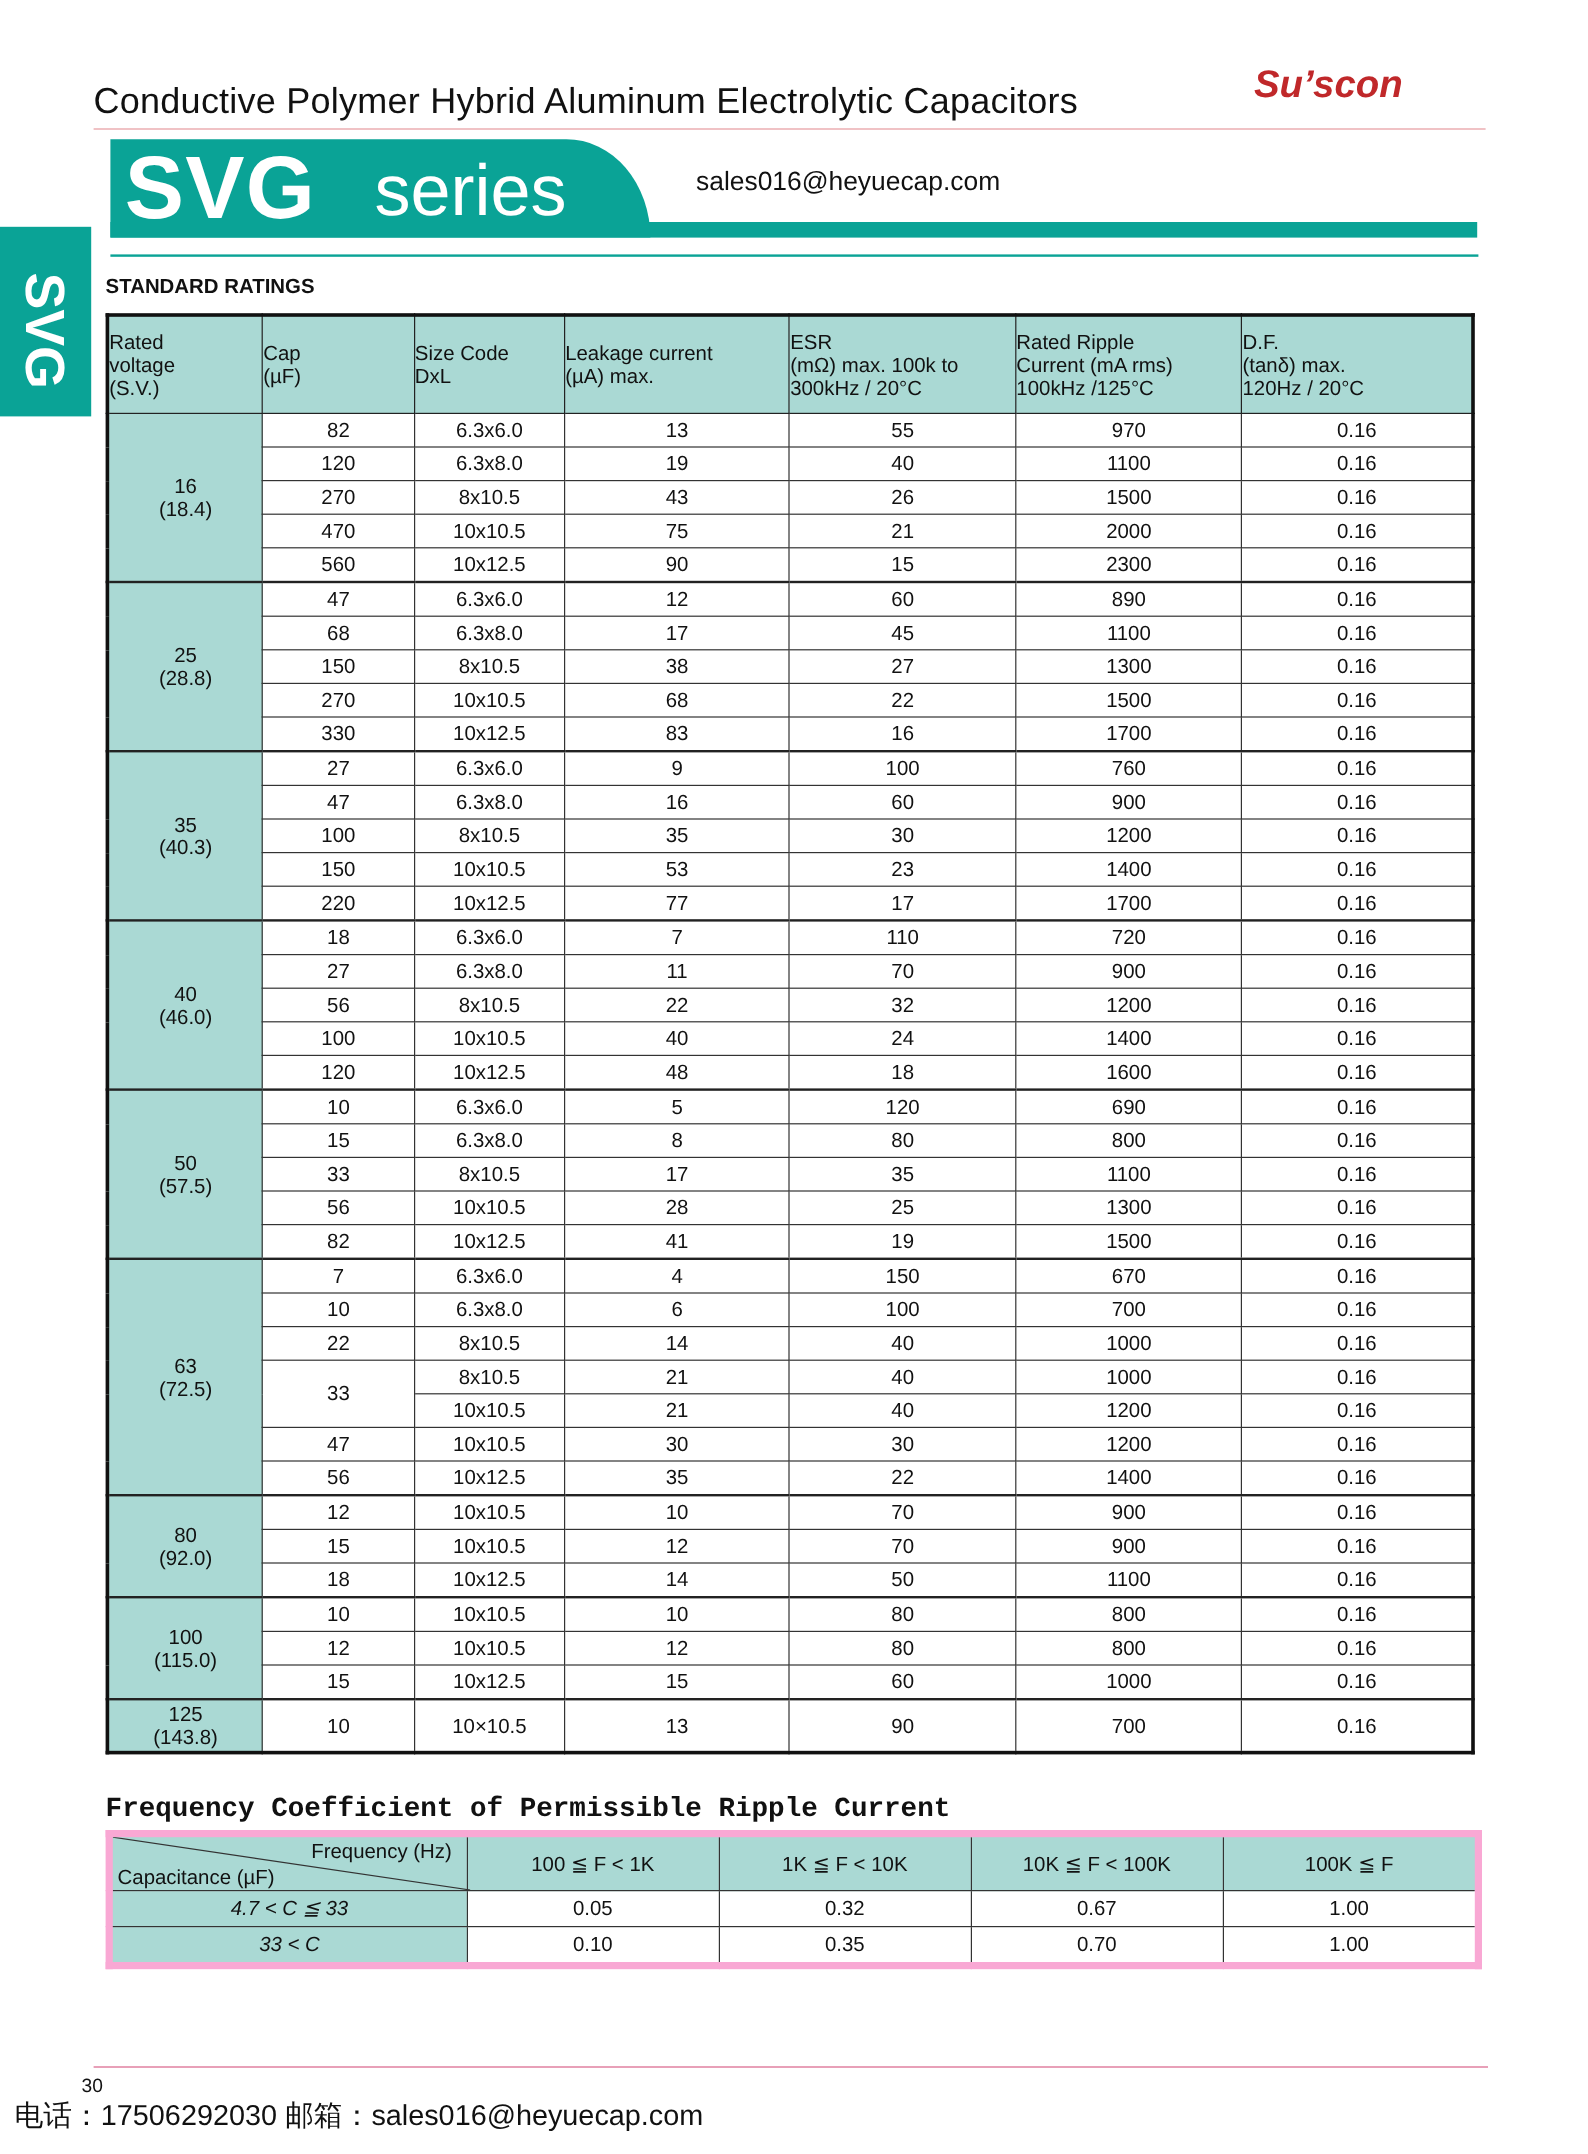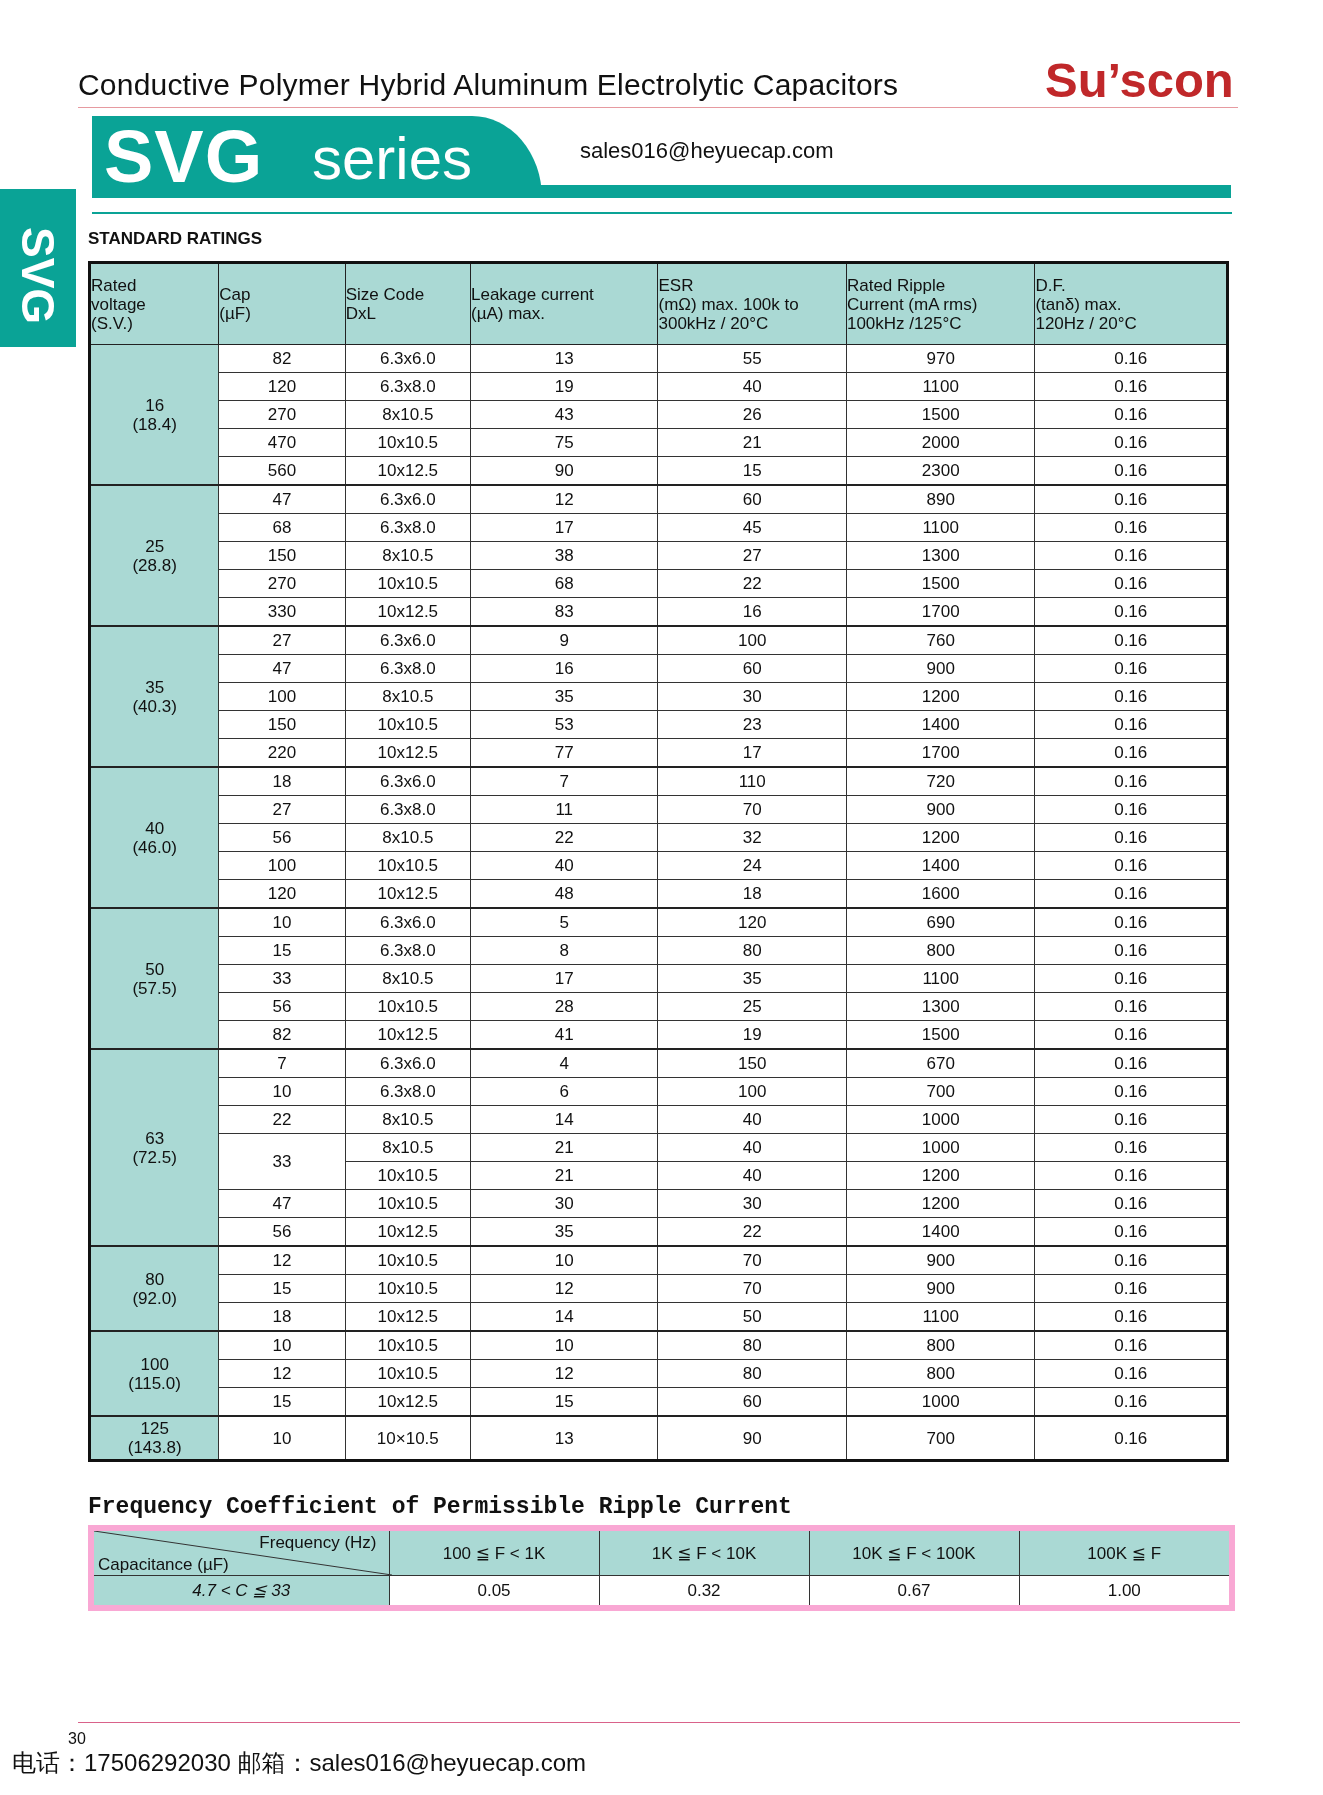--- a/index.html
+++ b/index.html
@@ -1,19 +1,19 @@
 <!DOCTYPE html>
 <html><head>
 <meta charset="utf-8">
 <style>
   html, body { margin:0; padding:0; background:#ffffff; }
   body { width:1323px; height:1795px; position:relative; overflow:hidden; font-family:"Liberation Sans", sans-serif; color:#111; }
   .abs { position:absolute; }
   .doc-title { left:78px; top:68px; font-size:30px; font-weight:normal; letter-spacing:0.2px; }
-  .brand { left:1045px; top:52px; font-size:49px; font-weight:bold; color:#c0282a; }
+  .brand { left:1045px; top:52px; font-size:32px; font-weight:bold; font-style:italic; color:#c0282a; }
   .top-rule { left:78px; top:107px; width:1160px; height:1px; background:#e69aa0; }
   .series-banner { left:92px; top:116px; width:450px; height:82px; background:#0aa396; border-top-right-radius:70px 82px; }
   .series-big { left:104px; top:114px; font-size:74px; font-weight:bold; color:#fff; letter-spacing:1px; }
   .series-small { left:312px; top:124px; font-size:60px; color:#fff; }
   .banner-bar { left:92px; top:185px; width:1139px; height:13px; background:#0aa396; }
   .banner-line { left:92px; top:212px; width:1140px; height:2px; background:#0aa396; }
   .email-top { left:580px; top:138px; font-size:22px; }
   .side-tab { left:0; top:189px; width:76px; height:158px; background:#0aa396; }
   .side-text { left:-1px; top:239px; width:78px; text-align:center; color:#fff; font-weight:bold; font-size:46px; transform:rotate(90deg); transform-origin:center; }
   .sec-title { left:88px; top:229px; font-size:17px; font-weight:bold; }
@@ -429,18 +429,25 @@
     </tr>
   </thead>
   <tbody>
     <tr>
       <td class="cap">4.7 &lt; C ≦ 33</td>
       <td>0.05</td>
       <td>0.32</td>
       <td>0.67</td>
       <td>1.00</td>
     </tr>
+    <tr>
+      <td class="cap">33 &lt; C</td>
+      <td>0.10</td>
+      <td>0.35</td>
+      <td>0.70</td>
+      <td>1.00</td>
+    </tr>
   </tbody>
 </table>
 
 <div class="abs foot-rule"></div>
 <div class="abs page-num">30</div>
 <div class="abs footer">电话：17506292030  邮箱：sales016@heyuecap.com</div>
 
 </body></html>

